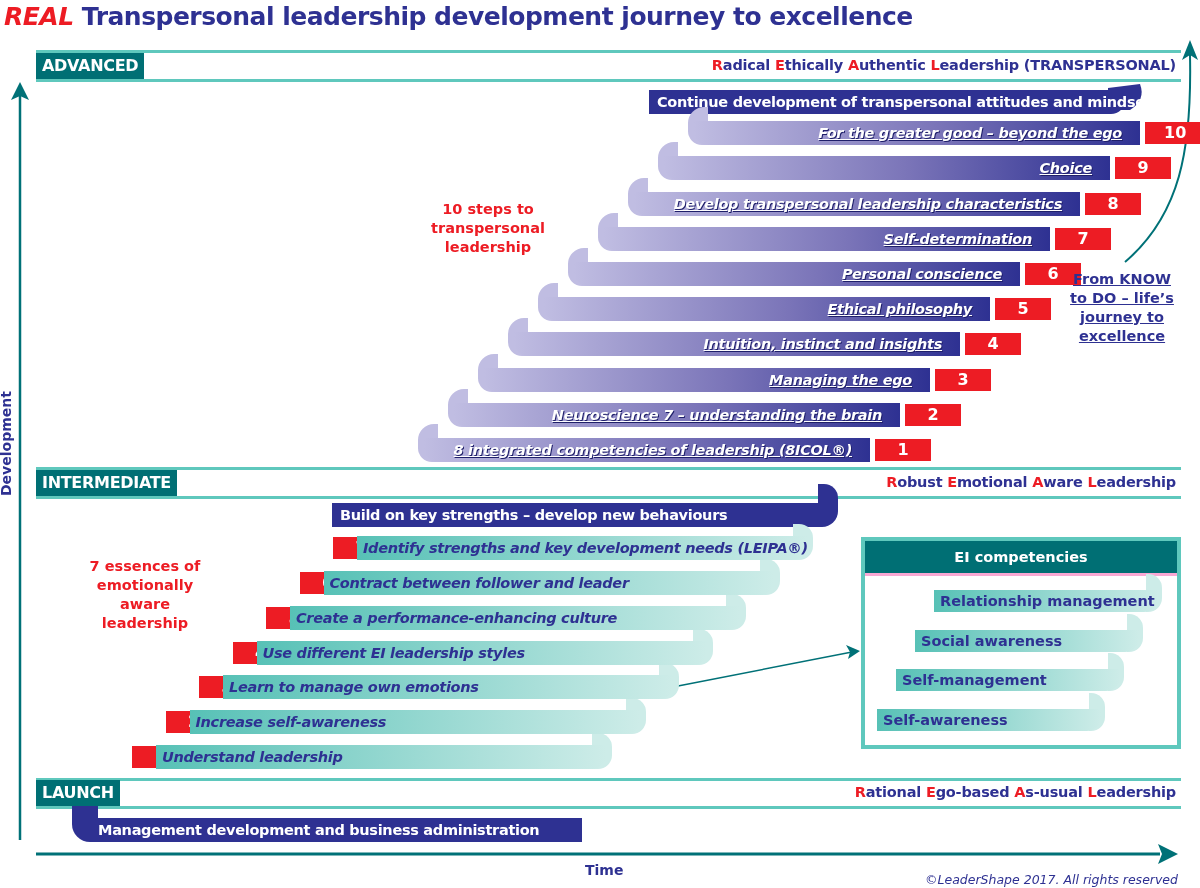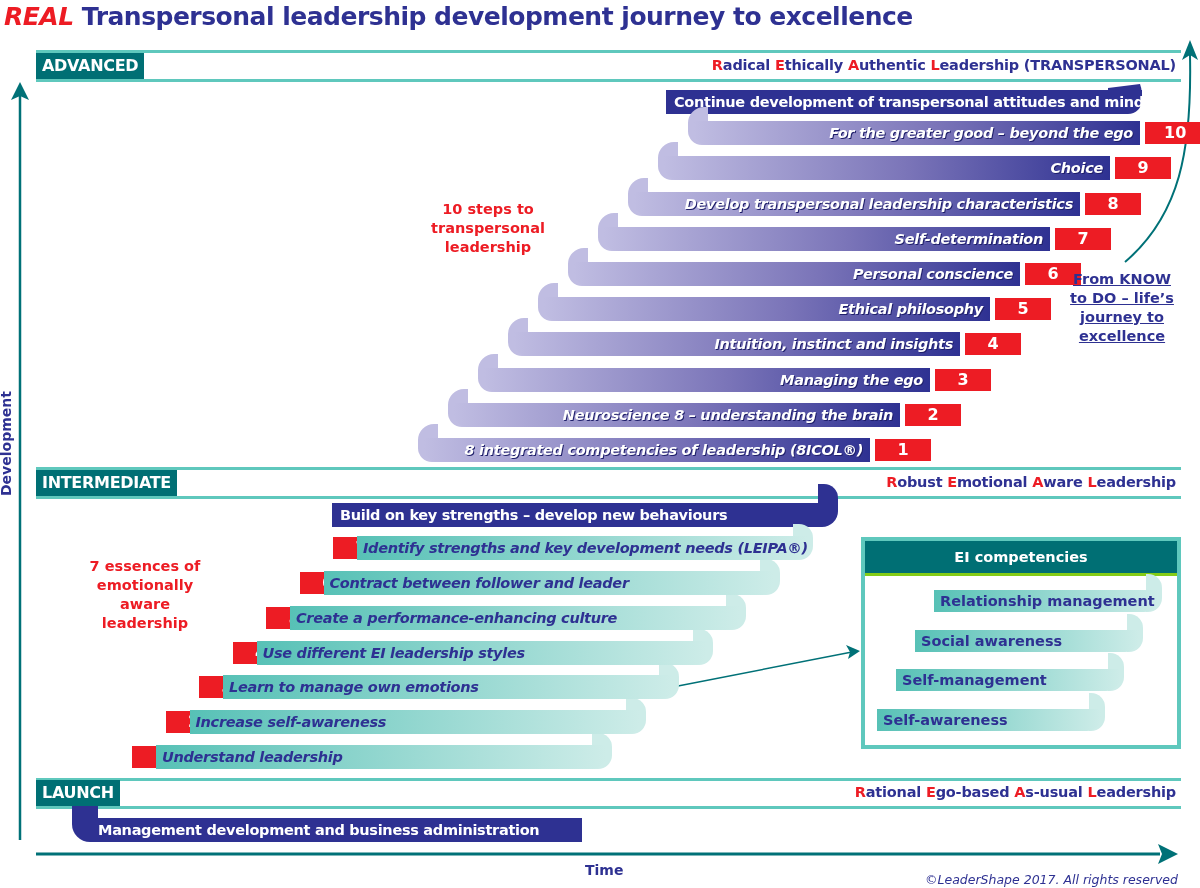--- a/index.html
+++ b/index.html
@@ -5,29 +5,29 @@
   html,body{margin:0;padding:0;background:#fff;}
   body{width:1200px;height:888px;position:relative;overflow:hidden;font-family:"DejaVu Sans","Liberation Sans",sans-serif;}
   .abs{position:absolute;}
   .title{left:4px;top:2px;font-size:25px;font-weight:bold;color:#2e3192;letter-spacing:-0.5px;white-space:nowrap;}
   .title .real{color:#ed1c24;font-style:italic;}
   .band-line{height:3px;background:#5fc8bd;}
   .band-label{background:#006f74;color:#fff;font-weight:bold;font-size:16px;height:26px;line-height:26px;padding:0 6px;letter-spacing:-0.3px;}
   .band-right{font-size:14.5px;font-weight:bold;color:#2e3192;white-space:nowrap;letter-spacing:-0.2px;margin-left:8px;}
   .band-right .ac{color:#ed1c24;}
   .adv-bar{height:24px;display:flex;align-items:center;justify-content:flex-end;}
-  .adv-bar .txt{font-style:italic;font-weight:bold;color:#fff;font-size:14.5px;white-space:nowrap;padding-right:7px;letter-spacing:-0.3px;text-shadow:1px 1px 0 #1f1f6a;}
+  .adv-bar .txt{font-style:italic;font-weight:bold;color:#fff;font-size:14.5px;white-space:nowrap;padding-right:18px;letter-spacing:-0.3px;text-shadow:1px 1px 0 #1f1f6a;text-decoration:underline;}
   .numbox{background:#ed1c24;color:#fff;font-weight:bold;font-size:16px;height:22px;line-height:22px;text-align:center;min-width:18px;padding:0 19px;}
   .red-note{color:#ed1c24;font-weight:bold;font-size:14.5px;text-align:center;line-height:19px;}
   .blue-note{color:#2e3192;font-weight:bold;font-size:14.5px;text-align:center;line-height:19px;text-decoration:underline;}
   .int-bar{height:24px;display:flex;align-items:center;}
   .int-bar .txt{font-style:italic;font-weight:bold;color:#2e3192;font-size:14.5px;white-space:nowrap;padding-left:6px;letter-spacing:-0.3px;}
   .dark-bar{background:#2e3192;color:#fff;font-weight:bold;font-size:14.5px;height:24px;line-height:24px;white-space:nowrap;padding:0 8px;letter-spacing:-0.3px;}
   .ei-box{border:4px solid #5fc8bd;background:#fff;box-sizing:border-box;}
-  .ei-head{background:#006f74;color:#fff;font-weight:bold;font-size:14.5px;text-align:center;height:32px;line-height:32px;border-bottom:3px solid #84cc16;}
+  .ei-head{background:#006f74;color:#fff;font-weight:bold;font-size:14.5px;text-align:center;height:32px;line-height:32px;border-bottom:3px solid #f9a8d4;}
   .ei-bar .txt{font-weight:bold;color:#2e3192;font-size:14.5px;white-space:nowrap;padding-left:6px;line-height:22px;}
   .axis-label{color:#2e3192;font-weight:bold;font-size:14px;}
   .copyright{font-style:italic;color:#2e3192;font-size:12.5px;white-space:nowrap;}
   svg{position:absolute;left:0;top:0;overflow:visible;}
 </style>
 </head>
 <body>
 
 <div class="abs title"><span class="real">REAL</span> <span>Transpersonal leadership development journey to excellence</span></div>
 
@@ -70,34 +70,34 @@
   </g>
 </svg>
 
 <div class="abs band-line" style="left:36px;top:50px;width:1145px;"></div>
 <div class="abs band-line" style="left:36px;top:79px;width:1145px;"></div>
 <div class="abs band-label" style="left:36px;top:53px;">ADVANCED</div>
 <div class="abs band-right" style="right:24px;top:57px;">
   <span class="ac">R</span><span>adical </span><span class="ac">E</span><span>thically </span><span class="ac">A</span><span>uthentic </span><span class="ac">L</span><span>eadership (TRANSPERSONAL)</span>
 </div>
 
-<div class="abs dark-bar" style="left:666px;top:90px;width:460px;text-align:right;border-radius:0 0 14px 0;">Continue development of transpersonal attitudes and mindsets</div>
+<div class="abs dark-bar" style="left:649px;top:90px;width:460px;text-align:right;border-radius:0 0 14px 0;">Continue development of transpersonal attitudes and mindsets</div>
 
 <div id="adv-steps">
     <div>
       <div class="abs" style="left: 418px; top: 424px; width: 20px; height: 38px; background: rgb(192, 189, 226); border-radius: 16px 0px 0px 14px;"></div>
       <div class="abs adv-bar" style="left: 424px; top: 438px; width: 446px; background: linear-gradient(90deg, rgb(192, 189, 226) 0%, rgb(122, 116, 184) 55%, rgb(46, 49, 146) 100%); border-radius: 0px 0px 0px 14px;">
         <span class="txt">8 integrated competencies of leadership (8ICOL®)</span>
       </div>
       <div class="abs numbox" style="left: 875px; top: 439px;">1</div>
     </div>
     <div>
       <div class="abs" style="left: 448px; top: 388.8px; width: 20px; height: 38px; background: rgb(192, 189, 226); border-radius: 16px 0px 0px 14px;"></div>
       <div class="abs adv-bar" style="left: 454px; top: 402.8px; width: 446px; background: linear-gradient(90deg, rgb(192, 189, 226) 0%, rgb(122, 116, 184) 55%, rgb(46, 49, 146) 100%); border-radius: 0px 0px 0px 14px;">
-        <span class="txt">Neuroscience 8 – understanding the brain</span>
+        <span class="txt">Neuroscience 7 – understanding the brain</span>
       </div>
       <div class="abs numbox" style="left: 905px; top: 403.8px;">2</div>
     </div>
     <div>
       <div class="abs" style="left: 478px; top: 353.6px; width: 20px; height: 38px; background: rgb(192, 189, 226); border-radius: 16px 0px 0px 14px;"></div>
       <div class="abs adv-bar" style="left: 484px; top: 367.6px; width: 446px; background: linear-gradient(90deg, rgb(192, 189, 226) 0%, rgb(122, 116, 184) 55%, rgb(46, 49, 146) 100%); border-radius: 0px 0px 0px 14px;">
         <span class="txt">Managing the ego</span>
       </div>
       <div class="abs numbox" style="left: 935px; top: 368.6px;">3</div>
     </div>

